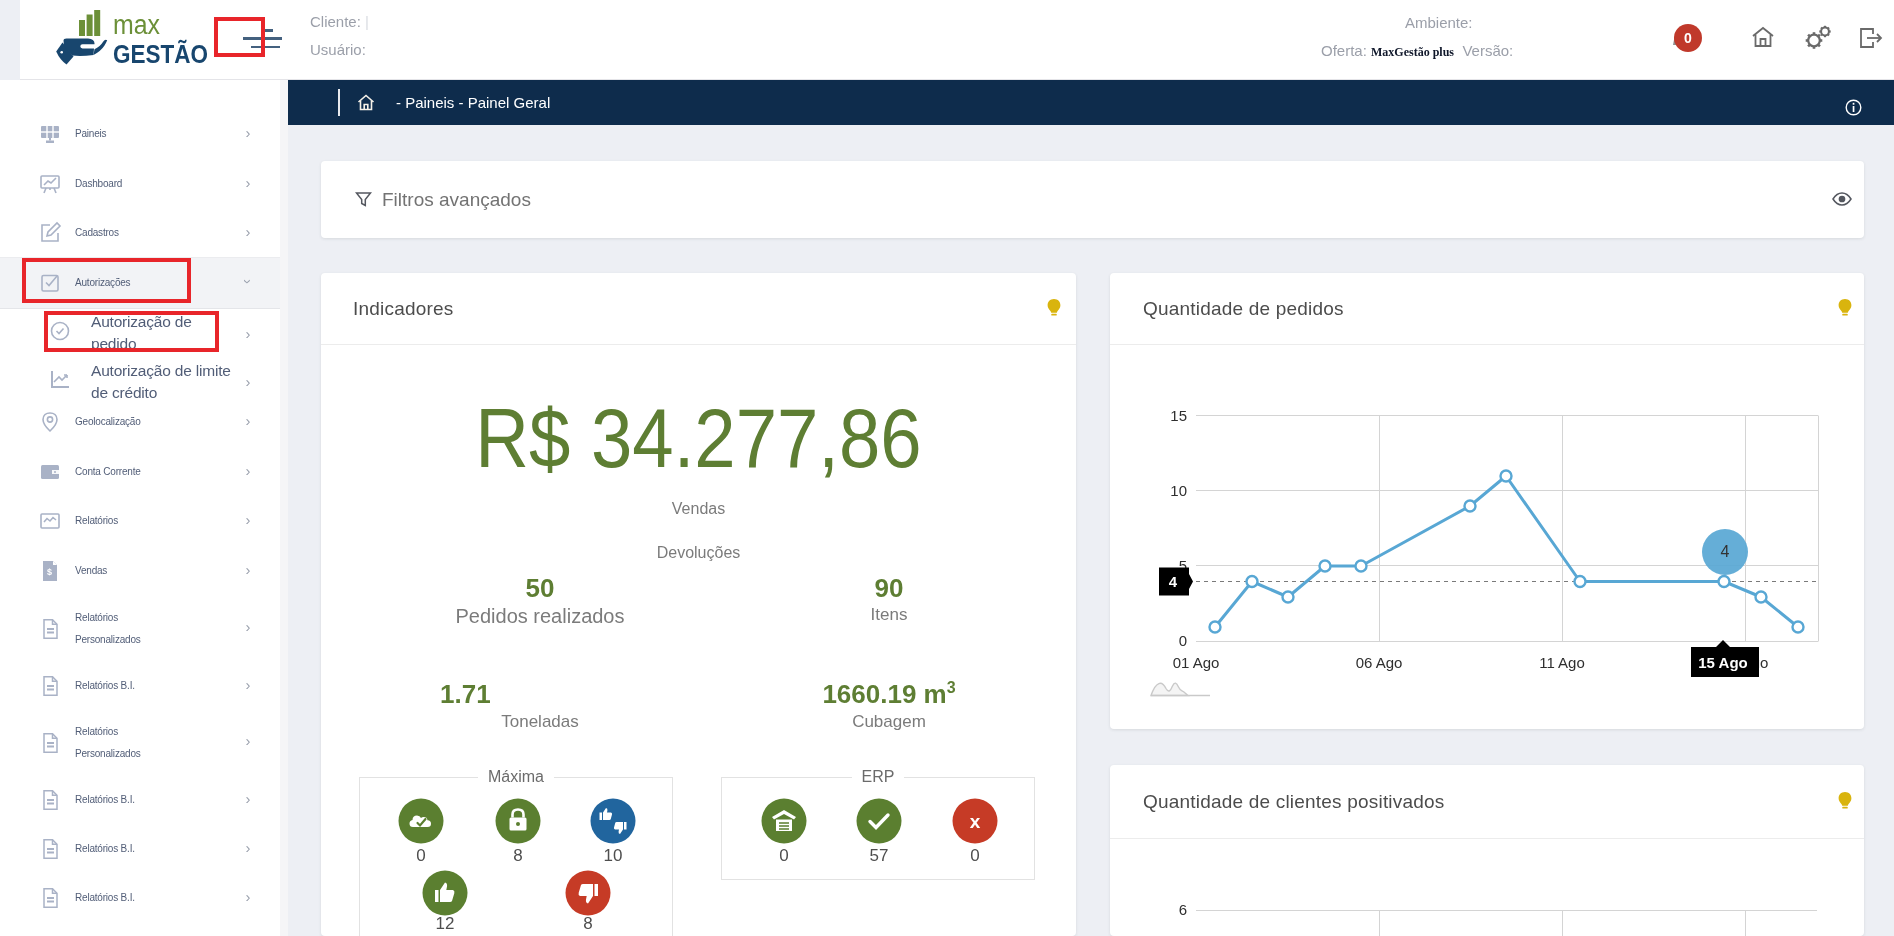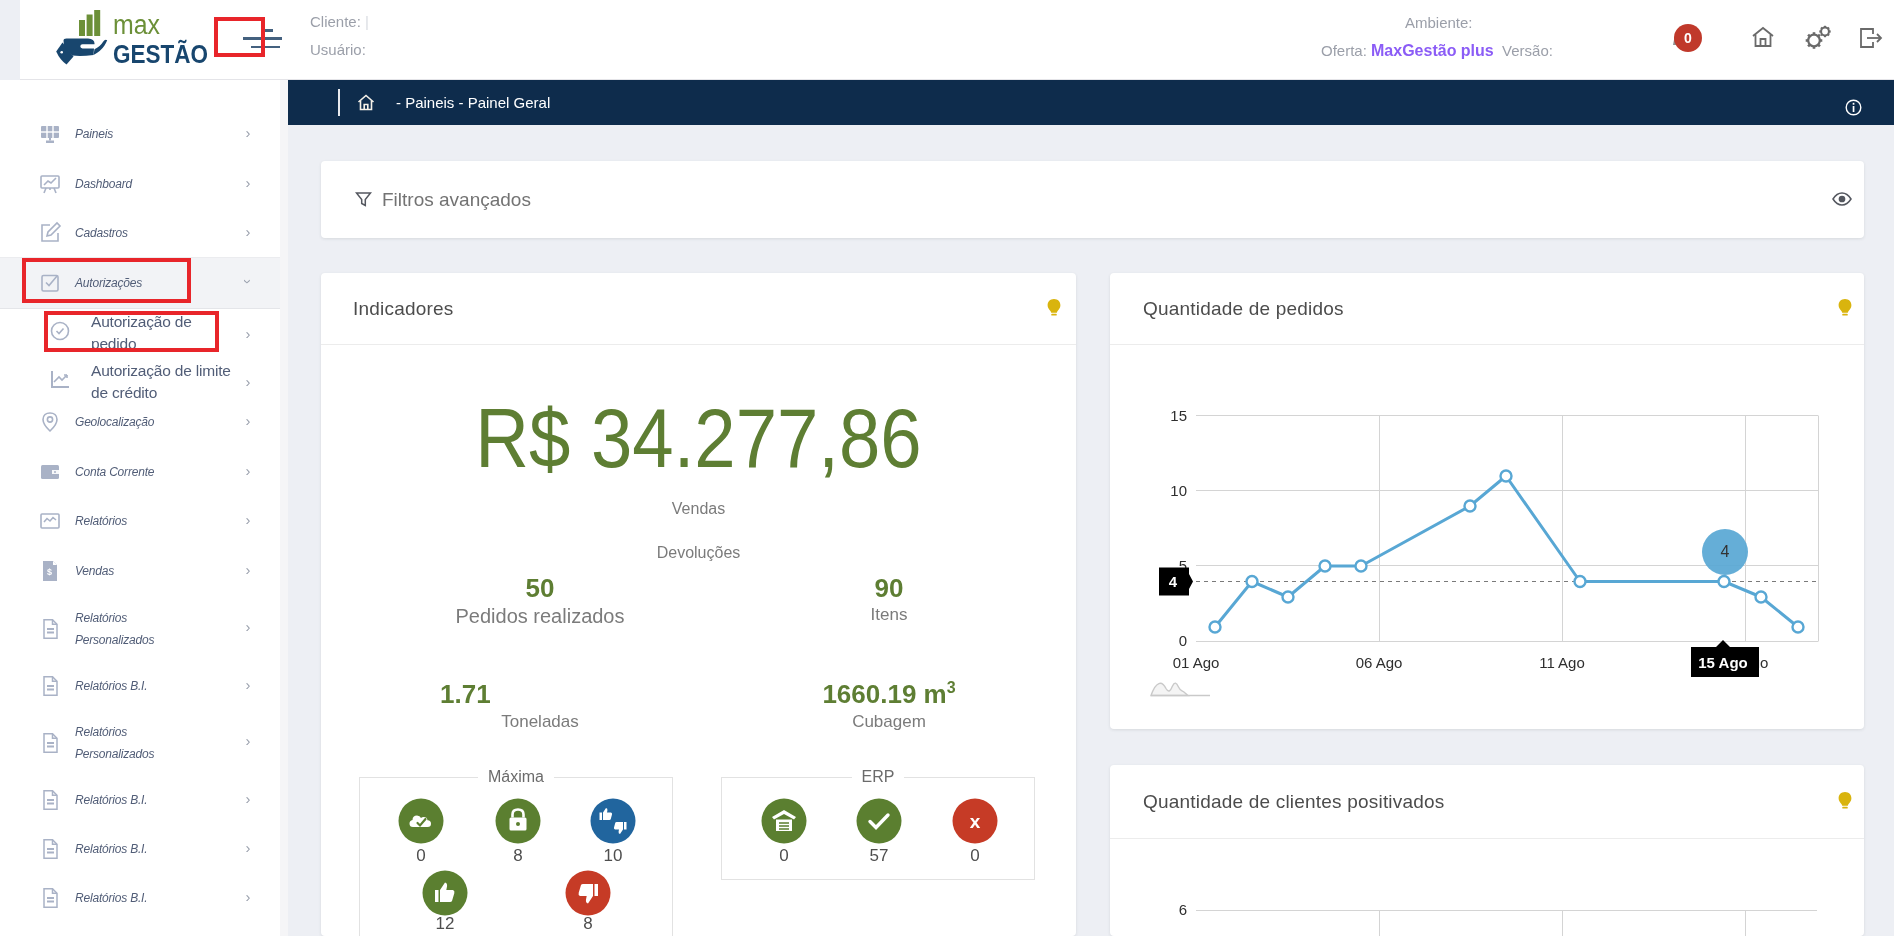--- a/index.html
+++ b/index.html
@@ -4,24 +4,24 @@
 <style>
 * { margin:0; padding:0; box-sizing:border-box; }
 html,body { width:1894px; height:936px; overflow:hidden; font-family:"Liberation Sans",sans-serif; background:#edeff4; }
 .abs { position:absolute; }
 #header { position:absolute; left:0; top:0; width:1894px; height:80px; background:#fff; border-bottom:1px solid #e4e4e8; z-index:5;margin-left:20px; }
 #crumb { position:absolute; left:288px; top:80px; width:1606px; height:45px; background:#0e2c4c; z-index:6; }
 #sidebar { position:absolute; left:0; top:80px; width:288px; height:856px; background:#fff; z-index:4; }
 #content { position:absolute; left:288px; top:125px; width:1606px; height:811px; background:#edeff4; z-index:1; }
 .card { position:absolute; background:#fff; border-radius:4px; box-shadow:0 1px 3px rgba(60,64,67,.12); }
 .gray { color:#9b9fa9; font-size:15px; }
-.hl { font-size:16px; color:#8b5cf6; }
+.hl { font-size:12px; color:#0f172a;font-family:Liberation Serif, serif; }
 .mrow { position:absolute; left:0; width:288px; }
 .mico { position:absolute; left:38px; width:24px; height:24px; }
-.mlab { position:absolute; left:75px; width:160px; font-size:12px; letter-spacing:-.2px; color:#515d77; line-height:22px;font-style:italic; }
+.mlab { position:absolute; left:75px; width:160px; font-size:10px; letter-spacing:-.2px; color:#515d77; line-height:22px; }
 .slab { position:absolute; left:91px; width:158px; font-size:15.5px; letter-spacing:-.2px; color:#515d77; line-height:22px; }
 .chev { position:absolute; left:240px; width:16px; text-align:center; color:#9aa0ad; font-size:15px; }
 .redbox { position:absolute; border:4px solid #e8252a; z-index:20; }
 .cardtitle { position:absolute; font-size:19px; color:#4c4c4c; font-weight:500; letter-spacing:.2px; }
 .glab { color:#7b7b7b; font-size:16px; }
 .gnum { color:#5e7e33; font-weight:bold; font-size:26px; }
 .cnum { position:absolute; font-size:17px; color:#4e4e4e; text-align:center; }
 fieldset.fs { position:absolute; border:1px solid #e2e2e2; }
 fieldset.fs legend { margin:0 auto; font-size:16px; color:#6b6b6b; padding:0 10px; text-align:center; }
 </style>

